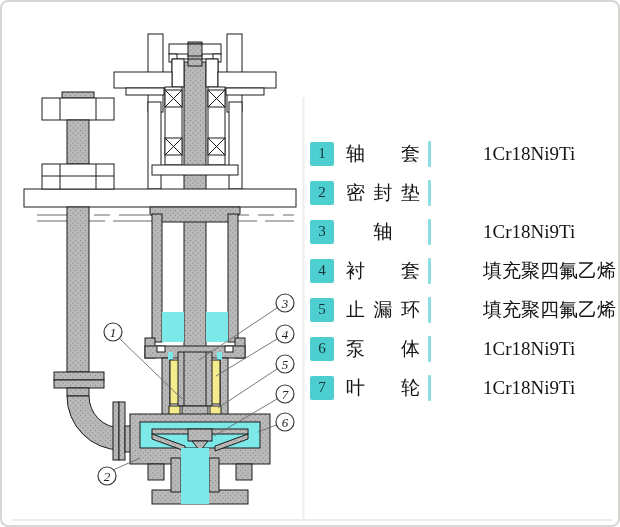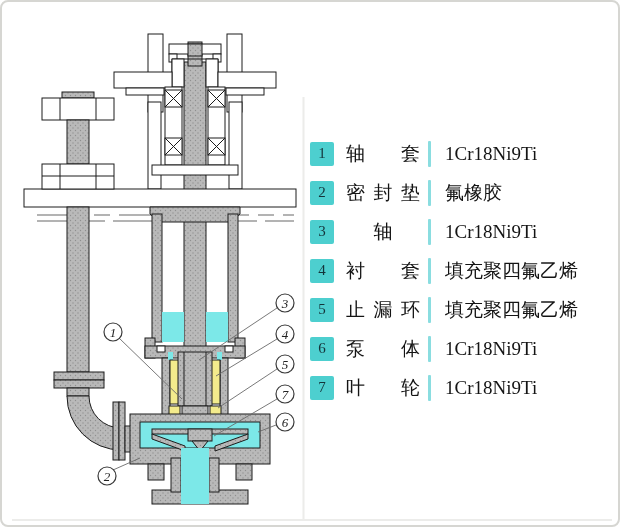--- a/index.html
+++ b/index.html
@@ -22,21 +22,21 @@
   .faint{stroke:#ececea;stroke-width:2;}
   
   .legend{position:absolute;left:308px;top:132px;width:306px;}
   .lrow{display:flex;align-items:center;height:39px;}
   .lnum{width:24px;height:24px;border-radius:2px;display:flex;align-items:center;
         justify-content:center;font-size:15px;color:#14343a;flex:0 0 auto;}
   .lname{width:74px;margin-left:12px;display:flex;justify-content:space-between;
          font-size:19px;color:#141414;flex:0 0 auto;line-height:1;}
   .lname.single{justify-content:center;}
   .lsep{width:3px;height:26px;margin-left:8px;border-radius:1px;flex:0 0 auto;}
-  .lval{margin-left:14px;font-size:19px;color:#141414;white-space:nowrap;}
+  .lval{margin-left:52px;font-size:19px;color:#141414;white-space:nowrap;}
 </style>
 </head>
 <body>
 
 <div class="page">
 
 <svg width="620" height="527" viewBox="0 0 620 527">
   <defs>
     <pattern id="stip" width="5" height="5" patternUnits="userSpaceOnUse">
       <rect width="5" height="5" fill="#b9b9b9"></rect>
@@ -231,21 +231,20 @@
   </div>
 
   <div class="lrow">
     <div class="lnum" style="background: rgb(77, 207, 207);">2</div>
     <div class="lname">
           <span>密</span>
           <span>封</span>
           <span>垫</span>
         </div>
     <div class="lsep" style="background: rgb(138, 221, 224);"></div>
-    <div class="lval">氟橡胶</div>
   </div>
 
   <div class="lrow">
     <div class="lnum" style="background: rgb(77, 207, 207);">3</div>
     <div class="lname single">
           <span>轴</span>
         </div>
     <div class="lsep" style="background: rgb(138, 221, 224);"></div>
     <div class="lval">1Cr18Ni9Ti</div>
   </div>

